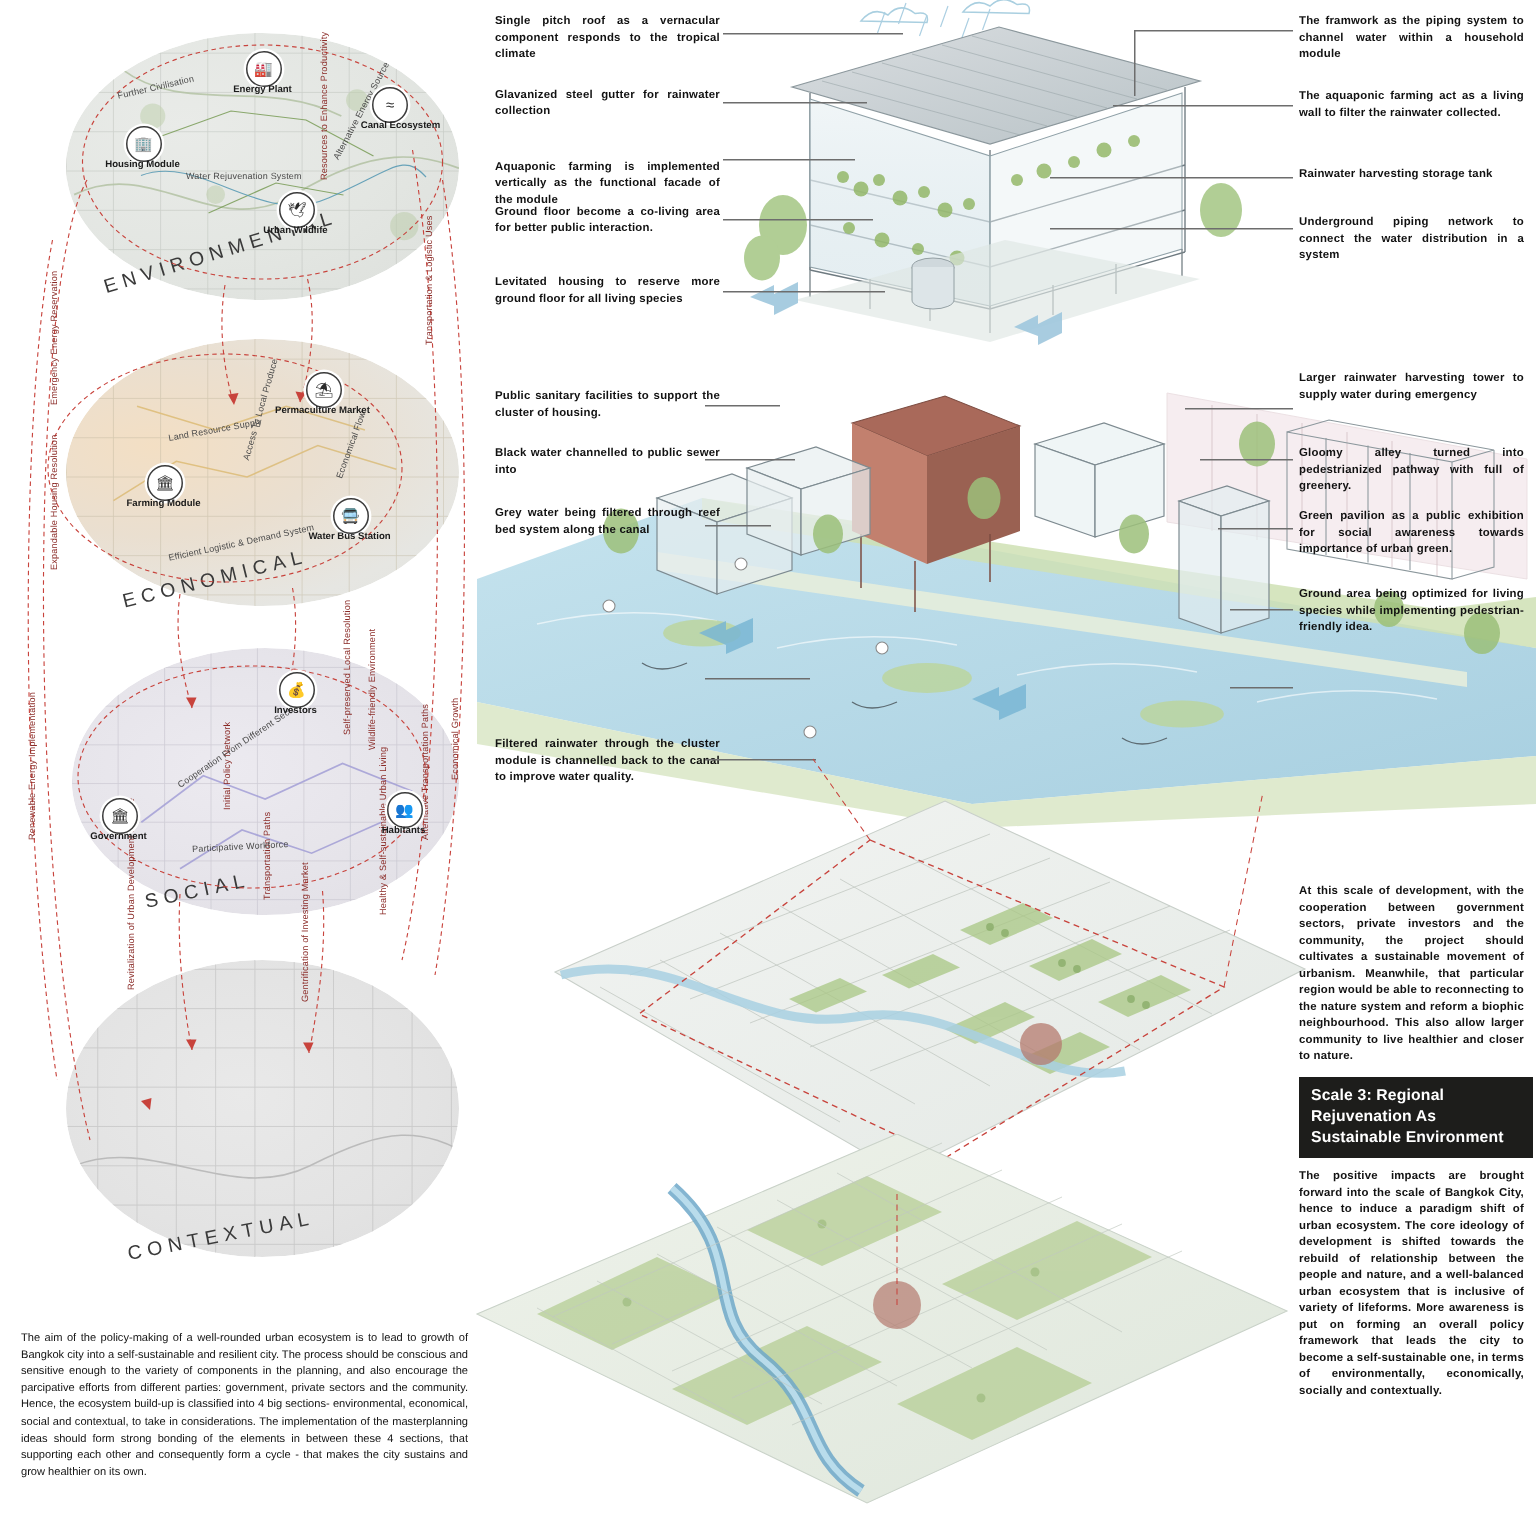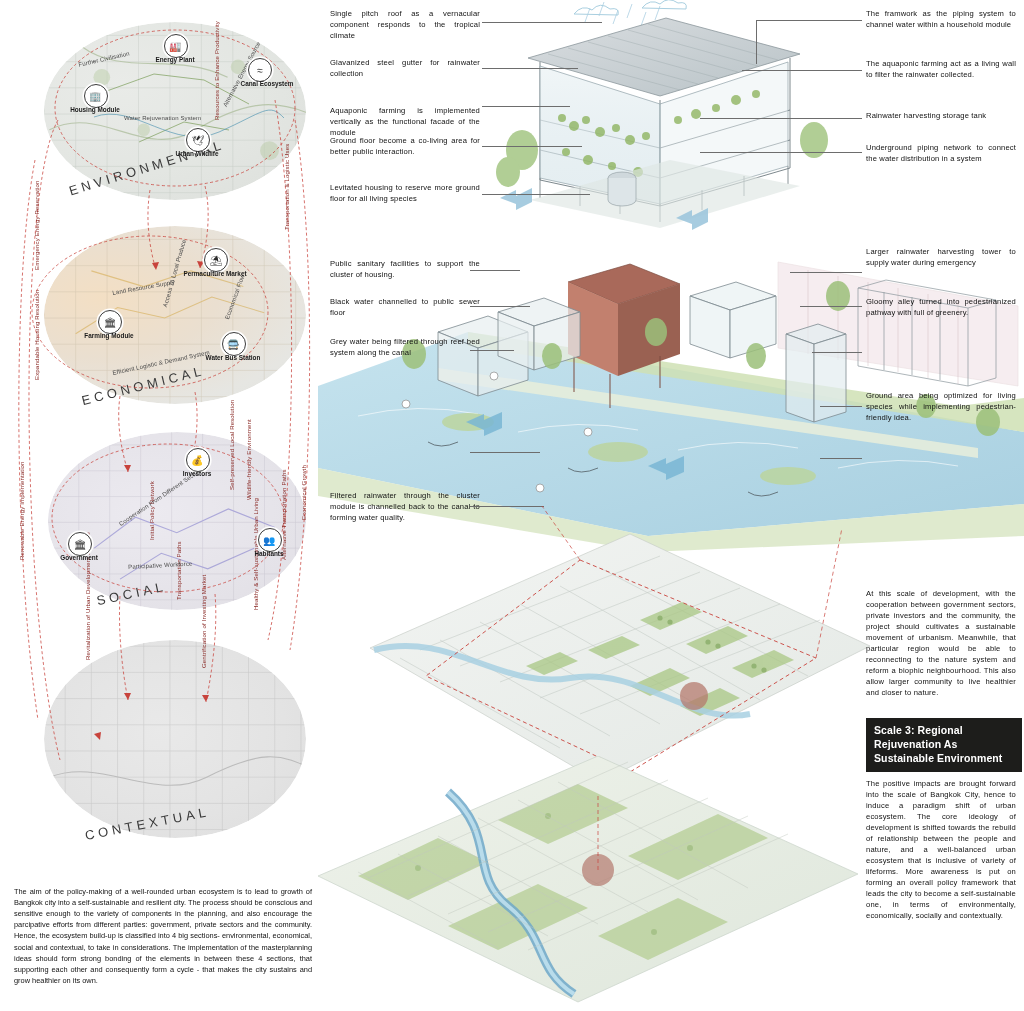--- a/index.html
+++ b/index.html
@@ -20,20 +20,21 @@
   }
 
   
   .abs { position: absolute; }
   .note {
     font-size: 7.6px;
     line-height: 1.45;
     text-align: justify;
     color: #111;
     letter-spacing: 0.02em;
+    font-weight: bold;
   }
   .leader {
     position: absolute;
     border-top: 0.6px solid #6d6d6d;
   }
   .leader.v {
     border-top: none;
     border-left: 0.6px solid #6d6d6d;
   }
   .scale-tag {
@@ -500,32 +501,33 @@
         <circle cx="222" cy="252" r="4"></circle>
           <circle cx="270" cy="196" r="4"></circle>
         <circle cx="176" cy="140" r="4"></circle>
           <circle cx="88" cy="168" r="4"></circle>
       </g>
     </svg>
   </div>
 
   <div class="note txt-col-l abs" style="left:330px;top:258px;">Public sanitary facilities to support the cluster of housing.</div>
   <div class="leader" style="left:470px;top:270px;width:50px;"></div>
-  <div class="note txt-col-l abs" style="left:330px;top:296px;">Black water channelled to public sewer floor</div>
+  <div class="note txt-col-l abs" style="left:330px;top:296px;">Black water channelled to public sewer into</div>
   <div class="leader" style="left:470px;top:306px;width:60px;"></div>
   <div class="note txt-col-l abs" style="left:330px;top:336px;">Grey water being filtered through reef bed system along the canal</div>
   <div class="leader" style="left:470px;top:350px;width:44px;"></div>
   <div class="leader" style="left:470px;top:452px;width:70px;"></div>
-  <div class="note txt-col-l abs" style="left:330px;top:490px;">Filtered rainwater through the cluster module is channelled back to the canal to forming water quality.</div>
+  <div class="note txt-col-l abs" style="left:330px;top:490px;">Filtered rainwater through the cluster module is channelled back to the canal to improve water quality.</div>
   <div class="leader" style="left:470px;top:506px;width:74px;"></div>
 
   <div class="note txt-col-r abs" style="left:866px;top:246px;">Larger rainwater harvesting tower to supply water during emergency</div>
   <div class="leader" style="left:790px;top:272px;width:72px;"></div>
   <div class="note txt-col-r abs" style="left:866px;top:296px;">Gloomy alley turned into pedestrianized pathway with full of greenery.</div>
   <div class="leader" style="left:800px;top:306px;width:62px;"></div>
+  <div class="note txt-col-r abs" style="left:866px;top:338px;">Green pavilion as a public exhibition for social awareness towards importance of urban green.</div>
   <div class="leader" style="left:812px;top:352px;width:50px;"></div>
   <div class="note txt-col-r abs" style="left:866px;top:390px;">Ground area being optimized for living species while implementing pedestrian-friendly idea.</div>
   <div class="leader" style="left:820px;top:406px;width:42px;"></div>
   <div class="leader" style="left:820px;top:458px;width:42px;"></div>
 
 
   <div class="iso-wrap" style="left:330px;top:500px;width:560px;height:320px;">
     <svg width="560" height="320" viewBox="0 0 560 320">
       <defs>
         <linearGradient id="regG" x1="0" y1="0" x2="1" y2="1">

